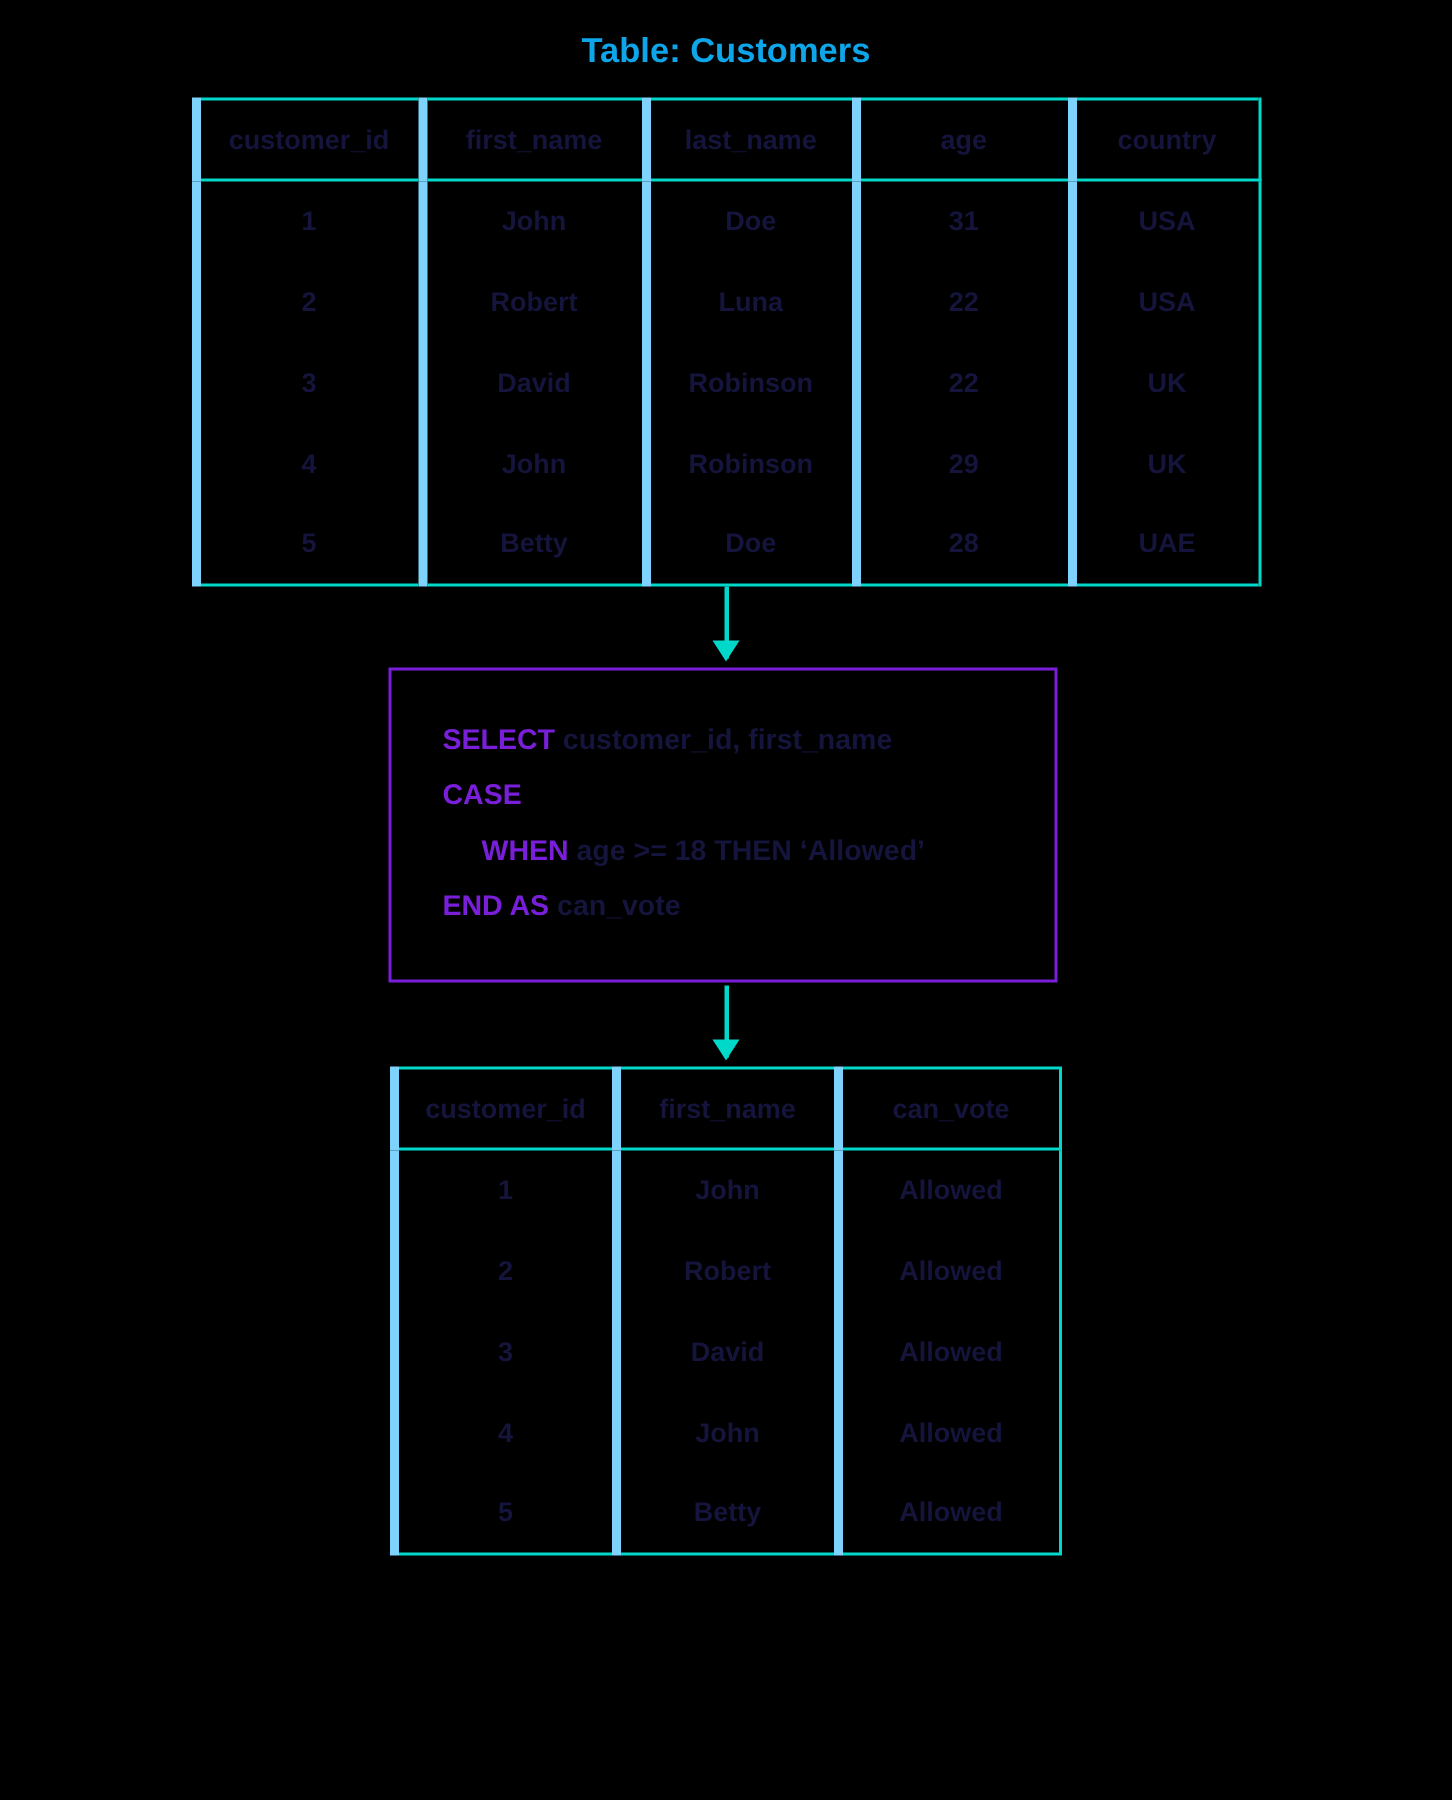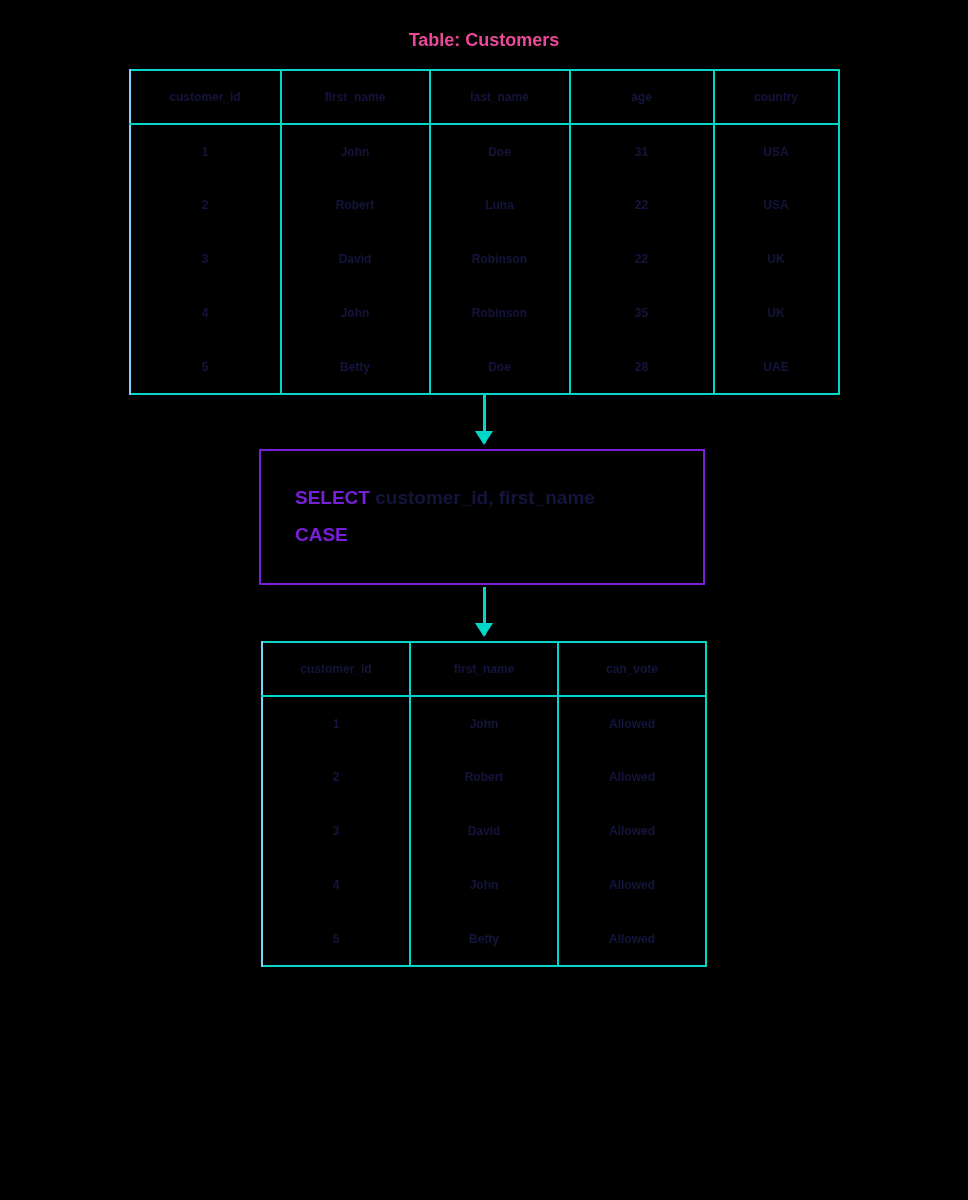--- a/index.html
+++ b/index.html
@@ -8,37 +8,37 @@
     background: #000;
     width: 968px;
     height: 1200px;
     font-family: -apple-system, BlinkMacSystemFont, "Segoe UI", Arial, sans-serif;
     display: flex;
     flex-direction: column;
     align-items: center;
     color: #1a1a4a;
   }
   .title {
-    font-size: 18px;
+    font-size: 23px;
     font-weight: 700;
-    margin-top: 30px;
+    margin-top: 20px;
     margin-bottom: 18px;
-    color: #ec4899;
+    color: #0ea5e9;
   }
   .tbl {
     border: 2px solid #00d9c9;
     border-collapse: collapse;
     background: transparent;
   }
   .tbl th, .tbl td {
-    border-left: 2px solid #7dd3fc;
+    border-left: 6px solid #7dd3fc;
     border-right: 2px solid #00d9c9;
     padding: 0;
     text-align: center;
-    font-size: 12px;
+    font-size: 18px;
     color: #14143d;
     font-weight: 600;
   }
   .tbl th {
     border-bottom: 2px solid #00d9c9;
     height: 54px;
     font-weight: 700;
   }
   .tbl td {
     height: 54px;
@@ -116,38 +116,40 @@
         <td>3</td>
         <td>David</td>
         <td>Robinson</td>
         <td>22</td>
         <td>UK</td>
       </tr>
     <tr>
         <td>4</td>
         <td>John</td>
         <td>Robinson</td>
-        <td>35</td>
+        <td>29</td>
         <td>UK</td>
       </tr>
     <tr>
         <td>5</td>
         <td>Betty</td>
         <td>Doe</td>
         <td>28</td>
         <td>UAE</td>
       </tr>
   </tbody>
 </table>
 
 <div class="arrow"></div>
 
 <div class="sqlbox">
   <div class="line"><span class="kw">SELECT</span><span> customer_id, first_name</span></div>
   <div class="line"><span class="kw">CASE</span></div>
+  <div class="line" style="padding-left:26px;"><span class="kw">WHEN</span><span> age &gt;= 18 THEN ‘Allowed’</span></div>
+  <div class="line"><span class="kw">END AS</span><span> can_vote</span></div>
 </div>
 
 <div class="arrow"></div>
 
 <table class="tbl tbl2" style="margin-top:6px;">
   <thead>
       <tr>
     <th>customer_id</th>
     <th>first_name</th>
     <th>can_vote</th>

